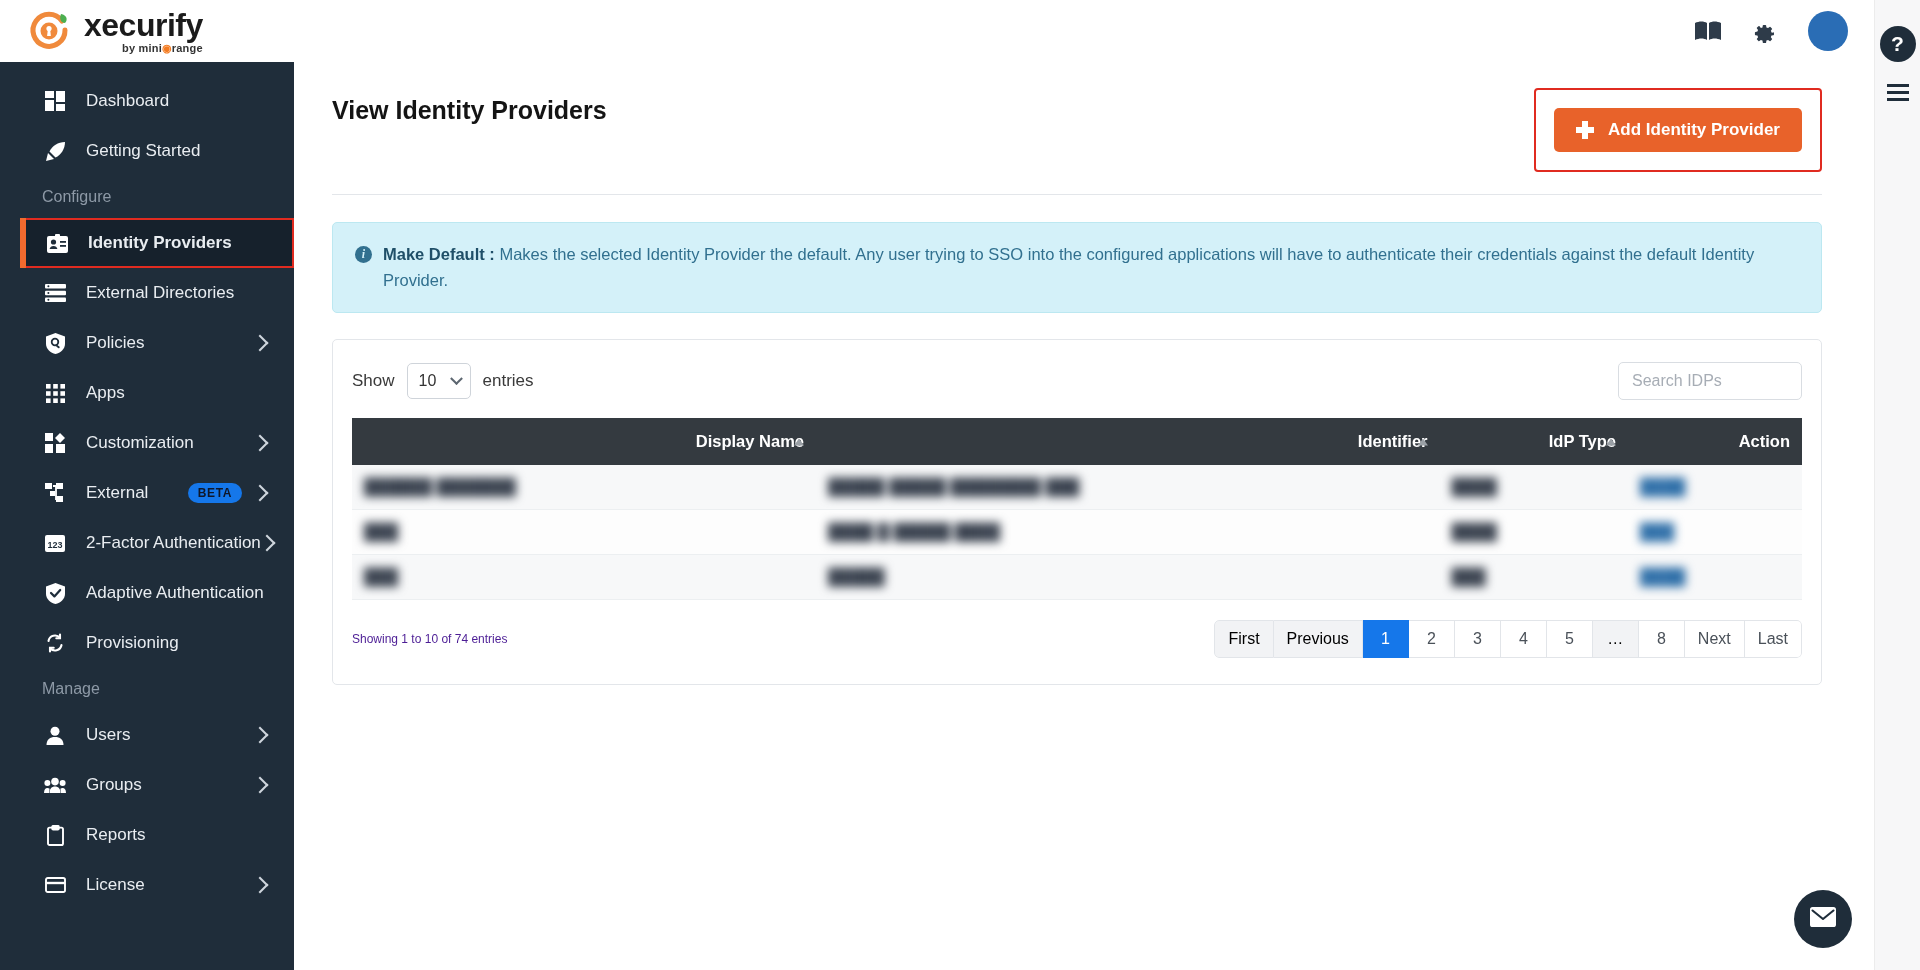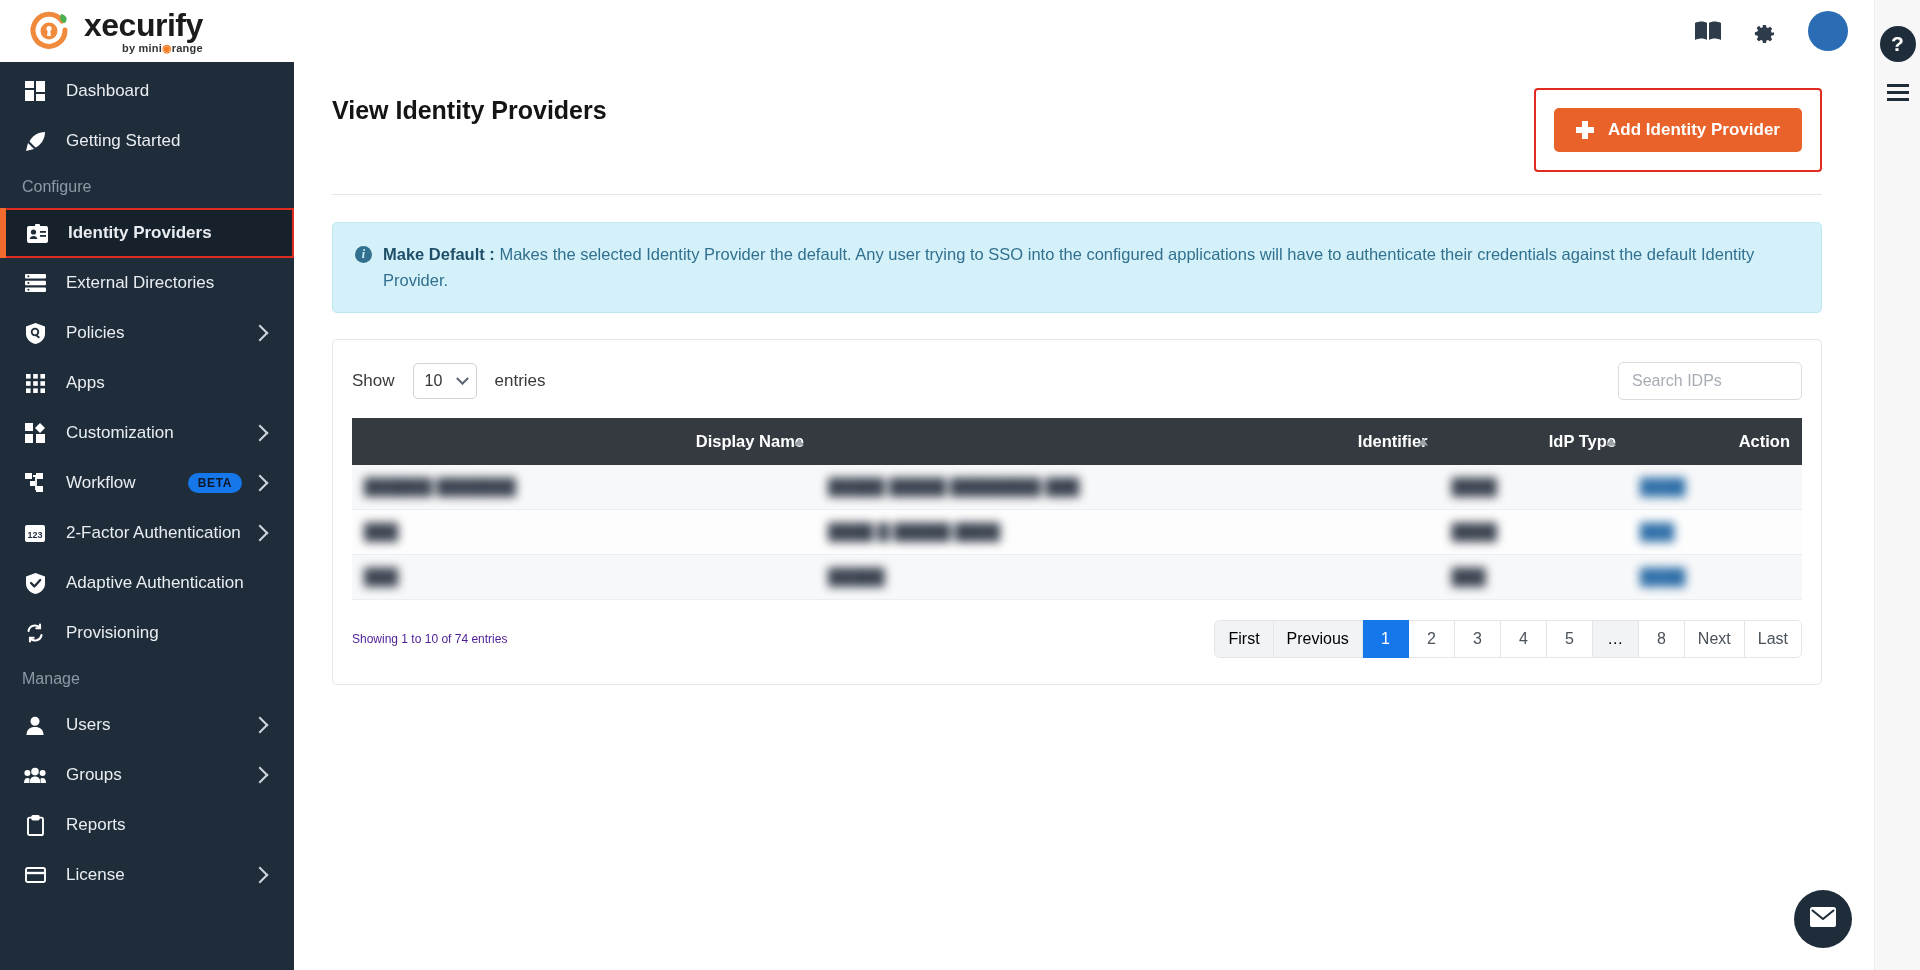--- a/index.html
+++ b/index.html
@@ -27,21 +27,21 @@
   .brand-text { display: flex; flex-direction: column; line-height: 1; }
   .brand-name {
     font-size: 32px; font-weight: bold; color: #1b1b1b; letter-spacing: -0.5px;
   }
   .brand-sub {
     font-size: 11px; color: #333; margin-top: 2px; text-align: right;
     font-weight: bold; letter-spacing: 0.2px;
   }
   .brand-sub .om { color: #f47b20; }
 
-  .nav { flex: 1 1 auto; padding-top: 4px; overflow: hidden; }
+  .nav { flex: 1 1 auto; padding-top: 14px; overflow: hidden; margin-left: 20px; }
   .nav-section {
     color: #8d99a6; font-size: 16px;
     padding: 12px 0 12px 22px;
   }
   .nav-item {
     display: flex; align-items: center;
     height: 50px;
     padding: 0 22px 0 22px;
     color: #e9edf1; font-size: 17px;
     cursor: pointer; position: relative;
@@ -137,21 +137,21 @@
     margin-top: 26px;
     border: 1px solid #e3e6ea; border-radius: 5px;
     background: #fff;
     padding: 22px 19px 26px 19px;
   }
   .card-top {
     display: flex; align-items: center; justify-content: space-between;
     padding: 0 0 18px 0;
   }
   .show-entries {
-    display: flex; align-items: center; gap: 18px;
+    display: flex; align-items: center; gap: 12px;
     font-size: 17px; color: #3a3a3a;
   }
   .select-box {
     position: relative; border: 1px solid #cfd4da; border-radius: 5px;
     height: 36px; width: 64px; display: flex; align-items: center;
     padding-left: 11px; font-size: 16px; color: #333; cursor: pointer;
     background: #fff;
   }
   .select-box .sv { flex: 1 1 auto; }
   .select-caret {
@@ -352,21 +352,21 @@
       <div class="nav-item">
         <span class="nic">
           <svg width="20" height="20" viewBox="0 0 20 20" fill="#fff">
             <rect x="0" y="0" width="7" height="6"></rect>
             <rect x="11" y="0" width="7" height="6"></rect>
             <rect x="11" y="13" width="7" height="6"></rect>
             <path d="M8 3 h3 v13 h3" fill="none" stroke="#fff" stroke-width="1.8"></path>
             <rect x="5" y="8" width="5" height="5" fill="#fff"></rect>
           </svg>
         </span>
-        <span class="nlabel">Workflow</span>
+        <span class="nlabel">External</span>
         <span class="badge-beta">BETA</span>
         <span class="chev"></span>
       </div>
 
       <div class="nav-item">
         <span class="nic">
           <svg width="20" height="17" viewBox="0 0 20 17">
             <rect x="0" y="0" width="20" height="17" rx="2" fill="#fff"></rect>
             <text x="10" y="12.5" font-size="9" font-family="Liberation Sans, sans-serif" fill="#1f2d3a" text-anchor="middle" font-weight="bold">123</text>
           </svg>

